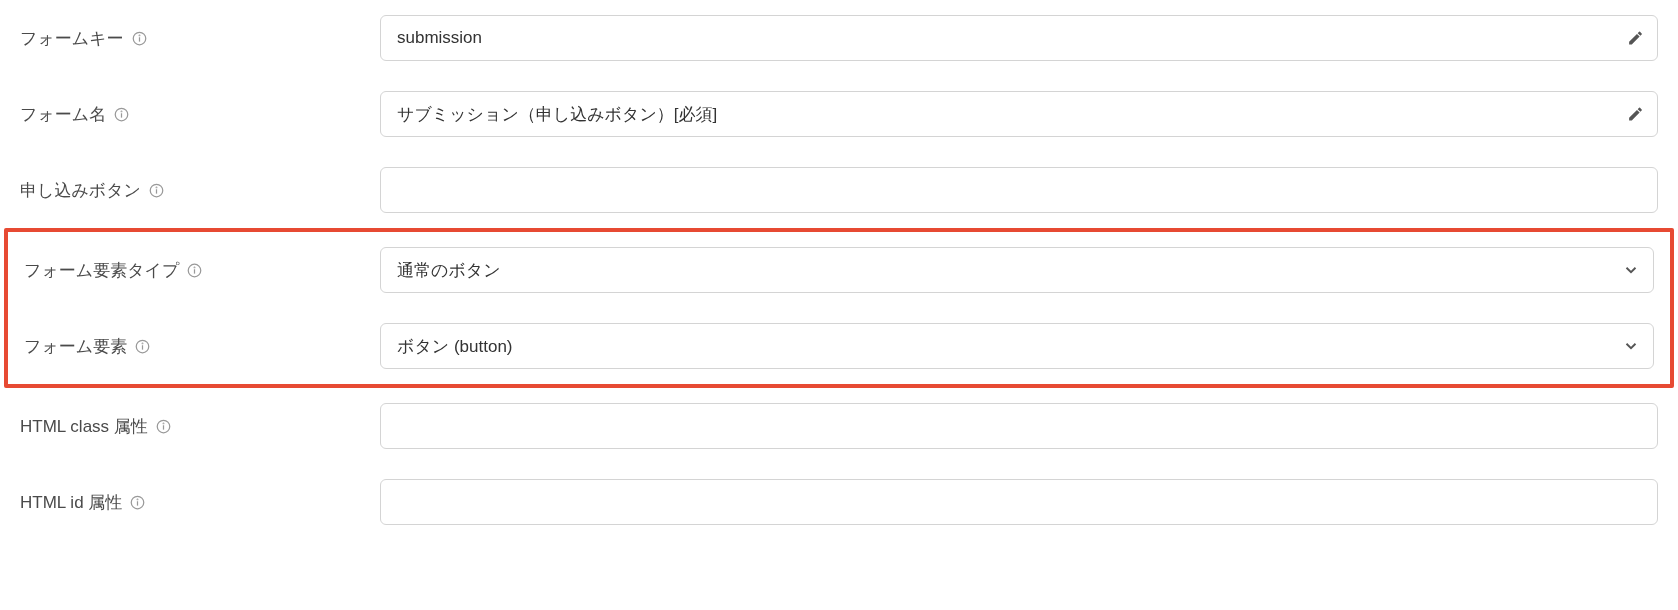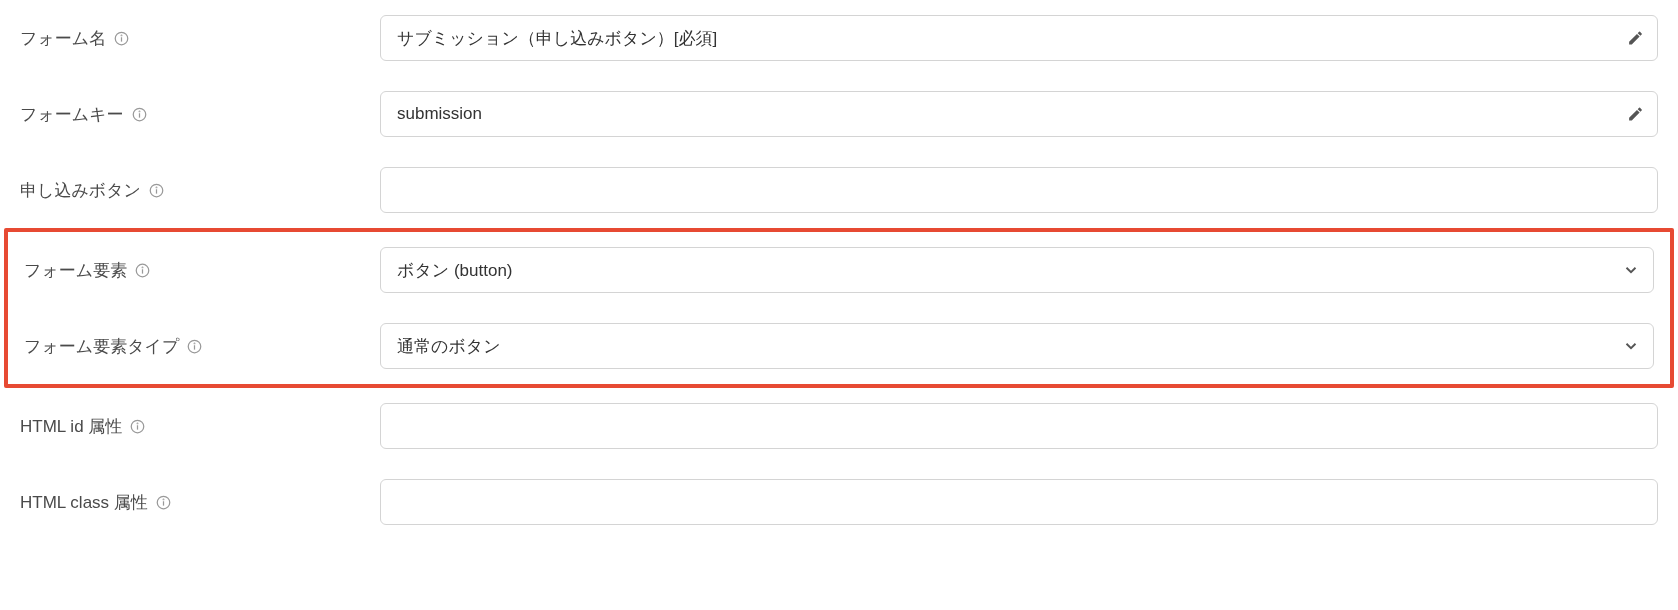--- a/index.html
+++ b/index.html
@@ -114,20 +114,43 @@
       width: 356px;
     }
   </style>
 </head>
 <body>
 
 <div class="form-container">
 
   <div class="form-row">
     <div class="label-cell">
+      <span>フォームキー</span>
+      <span class="info-icon">
+        <svg width="15" height="15" viewBox="0 0 24 24" fill="none" stroke="currentColor" stroke-width="2">
+          <circle cx="12" cy="12" r="10"></circle>
+            <line x1="12" y1="10" x2="12" y2="17"></line>
+            <circle cx="12" cy="7" r="0.5" fill="currentColor"></circle>
+        </svg>
+      </span>
+    </div>
+    <div class="input-cell">
+      <div class="text-input-wrapper">
+        <input type="text" class="text-input" value="submission" style="">
+        <span class="edit-icon-wrap">
+          <svg width="17" height="17" viewBox="0 0 24 24" fill="currentColor">
+            <path d="M3 17.25V21h3.75L17.81 9.94l-3.75-3.75L3 17.25zM20.71 7.04a1 1 0 0 0 0-1.41l-2.34-2.34a1 1 0 0 0-1.41 0l-1.83 1.83 3.75 3.75 1.83-1.83z"></path>
+          </svg>
+        </span>
+      </div>
+    </div>
+  </div>
+
+  <div class="form-row">
+    <div class="label-cell">
       <span>フォーム名</span>
       <span class="info-icon">
         <svg width="15" height="15" viewBox="0 0 24 24" fill="none" stroke="currentColor" stroke-width="2">
           <circle cx="12" cy="12" r="10"></circle>
             <line x1="12" y1="10" x2="12" y2="17"></line>
             <circle cx="12" cy="7" r="0.5" fill="currentColor"></circle>
         </svg>
       </span>
     </div>
     <div class="input-cell">
@@ -137,60 +160,62 @@
           <svg width="17" height="17" viewBox="0 0 24 24" fill="currentColor">
             <path d="M3 17.25V21h3.75L17.81 9.94l-3.75-3.75L3 17.25zM20.71 7.04a1 1 0 0 0 0-1.41l-2.34-2.34a1 1 0 0 0-1.41 0l-1.83 1.83 3.75 3.75 1.83-1.83z"></path>
           </svg>
         </span>
       </div>
     </div>
   </div>
 
   <div class="form-row">
     <div class="label-cell">
-      <span>フォームキー</span>
-      <span class="info-icon">
-        <svg width="15" height="15" viewBox="0 0 24 24" fill="none" stroke="currentColor" stroke-width="2">
-          <circle cx="12" cy="12" r="10"></circle>
-            <line x1="12" y1="10" x2="12" y2="17"></line>
-            <circle cx="12" cy="7" r="0.5" fill="currentColor"></circle>
-        </svg>
-      </span>
-    </div>
-    <div class="input-cell">
-      <div class="text-input-wrapper">
-        <input type="text" class="text-input" value="submission" style="">
-        <span class="edit-icon-wrap">
-          <svg width="17" height="17" viewBox="0 0 24 24" fill="currentColor">
-            <path d="M3 17.25V21h3.75L17.81 9.94l-3.75-3.75L3 17.25zM20.71 7.04a1 1 0 0 0 0-1.41l-2.34-2.34a1 1 0 0 0-1.41 0l-1.83 1.83 3.75 3.75 1.83-1.83z"></path>
-          </svg>
-        </span>
-      </div>
-    </div>
-  </div>
-
-  <div class="form-row">
-    <div class="label-cell">
       <span>申し込みボタン</span>
       <span class="info-icon">
         <svg width="15" height="15" viewBox="0 0 24 24" fill="none" stroke="currentColor" stroke-width="2">
           <circle cx="12" cy="12" r="10"></circle>
             <line x1="12" y1="10" x2="12" y2="17"></line>
             <circle cx="12" cy="7" r="0.5" fill="currentColor"></circle>
         </svg>
       </span>
     </div>
     <div class="input-cell">
       <div class="text-input-wrapper">
         <input type="text" class="text-input" value="" style="">
       </div>
     </div>
   </div>
 
   <div class="highlight-box">
+    <div class="form-row">
+      <div class="label-cell">
+        <span>フォーム要素タイプ</span>
+        <span class="info-icon">
+          <svg width="15" height="15" viewBox="0 0 24 24" fill="none" stroke="currentColor" stroke-width="2">
+            <circle cx="12" cy="12" r="10"></circle>
+              <line x1="12" y1="10" x2="12" y2="17"></line>
+              <circle cx="12" cy="7" r="0.5" fill="currentColor"></circle>
+          </svg>
+        </span>
+      </div>
+      <div class="input-cell">
+        <div class="select-wrapper">
+          <select class="select-input">
+            <option>通常のボタン</option>
+          </select>
+          <span class="chevron-wrap">
+            <svg width="18" height="18" viewBox="0 0 24 24" fill="none" stroke="currentColor" stroke-width="2.5">
+              <polyline points="6 9 12 15 18 9"></polyline>
+            </svg>
+          </span>
+        </div>
+      </div>
+    </div>
+
     <div class="form-row">
       <div class="label-cell">
         <span>フォーム要素</span>
         <span class="info-icon">
           <svg width="15" height="15" viewBox="0 0 24 24" fill="none" stroke="currentColor" stroke-width="2">
             <circle cx="12" cy="12" r="10"></circle>
               <line x1="12" y1="10" x2="12" y2="17"></line>
               <circle cx="12" cy="7" r="0.5" fill="currentColor"></circle>
           </svg>
         </span>
@@ -201,43 +226,36 @@
             <option>ボタン (button)</option>
           </select>
           <span class="chevron-wrap">
             <svg width="18" height="18" viewBox="0 0 24 24" fill="none" stroke="currentColor" stroke-width="2.5">
               <polyline points="6 9 12 15 18 9"></polyline>
             </svg>
           </span>
         </div>
       </div>
     </div>
-
-    <div class="form-row">
-      <div class="label-cell">
-        <span>フォーム要素タイプ</span>
-        <span class="info-icon">
-          <svg width="15" height="15" viewBox="0 0 24 24" fill="none" stroke="currentColor" stroke-width="2">
-            <circle cx="12" cy="12" r="10"></circle>
-              <line x1="12" y1="10" x2="12" y2="17"></line>
-              <circle cx="12" cy="7" r="0.5" fill="currentColor"></circle>
-          </svg>
-        </span>
-      </div>
-      <div class="input-cell">
-        <div class="select-wrapper">
-          <select class="select-input">
-            <option>通常のボタン</option>
-          </select>
-          <span class="chevron-wrap">
-            <svg width="18" height="18" viewBox="0 0 24 24" fill="none" stroke="currentColor" stroke-width="2.5">
-              <polyline points="6 9 12 15 18 9"></polyline>
-            </svg>
-          </span>
-        </div>
+  </div>
+
+  <div class="form-row">
+    <div class="label-cell">
+      <span>HTML class 属性</span>
+      <span class="info-icon">
+        <svg width="15" height="15" viewBox="0 0 24 24" fill="none" stroke="currentColor" stroke-width="2">
+          <circle cx="12" cy="12" r="10"></circle>
+            <line x1="12" y1="10" x2="12" y2="17"></line>
+            <circle cx="12" cy="7" r="0.5" fill="currentColor"></circle>
+        </svg>
+      </span>
+    </div>
+    <div class="input-cell">
+      <div class="text-input-wrapper">
+        <input type="text" class="text-input" value="" style="">
       </div>
     </div>
   </div>
 
   <div class="form-row">
     <div class="label-cell">
       <span>HTML id 属性</span>
       <span class="info-icon">
         <svg width="15" height="15" viewBox="0 0 24 24" fill="none" stroke="currentColor" stroke-width="2">
           <circle cx="12" cy="12" r="10"></circle>
@@ -246,31 +264,13 @@
         </svg>
       </span>
     </div>
     <div class="input-cell">
       <div class="text-input-wrapper">
         <input type="text" class="text-input" value="" style="">
       </div>
     </div>
   </div>
 
-  <div class="form-row">
-    <div class="label-cell">
-      <span>HTML class 属性</span>
-      <span class="info-icon">
-        <svg width="15" height="15" viewBox="0 0 24 24" fill="none" stroke="currentColor" stroke-width="2">
-          <circle cx="12" cy="12" r="10"></circle>
-            <line x1="12" y1="10" x2="12" y2="17"></line>
-            <circle cx="12" cy="7" r="0.5" fill="currentColor"></circle>
-        </svg>
-      </span>
-    </div>
-    <div class="input-cell">
-      <div class="text-input-wrapper">
-        <input type="text" class="text-input" value="" style="">
-      </div>
-    </div>
-  </div>
-
 </div>
 
 </body></html>

